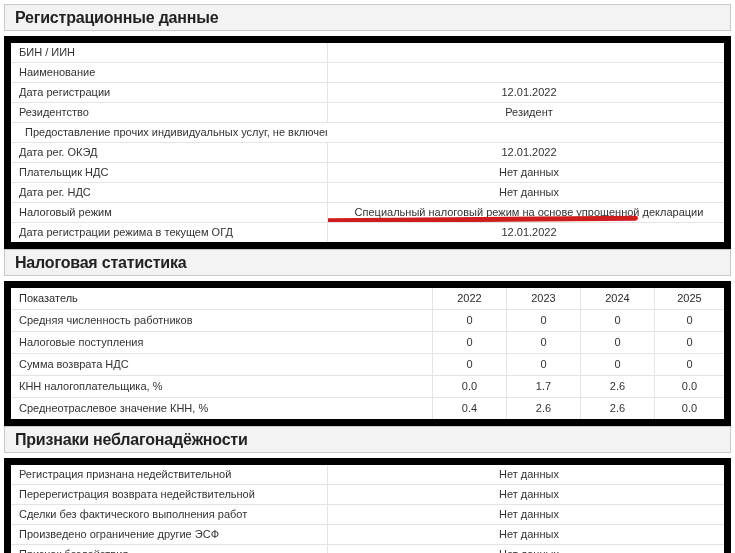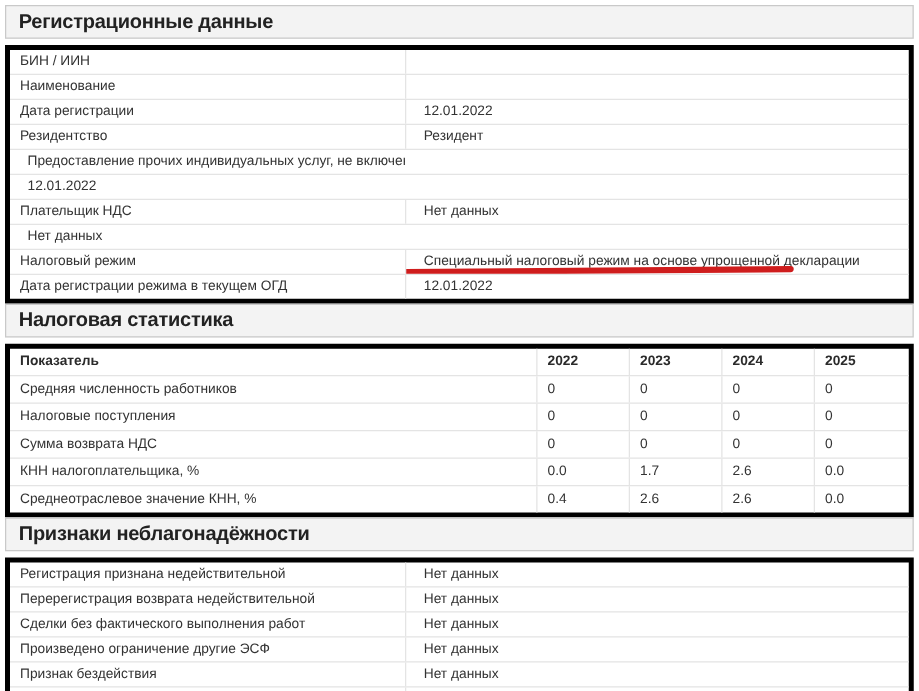--- a/index.html
+++ b/index.html
@@ -24,39 +24,39 @@
   .sec-header h2 {
     margin: 0;
     font-size: 16px;
     line-height: 17px;
     font-weight: bold;
     color: #222222;
     letter-spacing: -0.2px;
   }
 
   .tbl {
-    border: 4px solid #000000;
+    border: 7px solid #000000;
     width: 100%;
     font-size: 11px;
   }
   .row { display: grid; border-bottom: 1px solid #e4e4e4; }
   .row:last-child { border-bottom: none; }
   .two-col .row { grid-template-columns: 316px 1fr; }
   .stats .row { grid-template-columns: 421px 74px 74px 74px 1fr; }
   .cell {
     padding: 3px 8px;
     line-height: 13px;
     overflow: hidden;
     white-space: nowrap;
     position: relative;
   }
   .stats .cell { padding: 4px 8px; }
-  .cell + .cell { border-left: 1px solid #e4e4e4; }
+  .cell + .cell { border-left: 1px solid #e4e4e4; text-align: center; }
   .two-col .cell.value { padding-left: 14px; }
-  .cell.hdr { font-weight: bold; color: #2b2b2b; }
+  .cell.hdr { font-weight: normal; color: #2b2b2b; }
 
   .red-underline {
     position: absolute;
     left: -10px;
     top: 14px;
     width: 320px;
     height: 5px;
     border-radius: 4px 7px 7px 4px;
     transform: rotate(-0.45deg);
     pointer-events: none;
@@ -85,27 +85,29 @@
           <div class="cell value">12.01.2022</div>
         </div>
         <div class="row">
           <div class="cell label">Резидентство</div>
           <div class="cell value">Резидент</div>
         </div>
         <div class="row">
           <div class="cell value">Предоставление прочих индивидуальных услуг, не включенных в другие группировки — 96090</div>
         </div>
         <div class="row">
+          <div class="cell label">Дата рег. ОКЭД</div>
           <div class="cell value">12.01.2022</div>
         </div>
         <div class="row">
           <div class="cell label">Плательщик НДС</div>
           <div class="cell value">Нет данных</div>
         </div>
         <div class="row">
+          <div class="cell label">Дата рег. НДС</div>
           <div class="cell value">Нет данных</div>
         </div>
         <div class="row">
           <div class="cell label">Налоговый режим</div>
           <div class="cell value">Специальный налоговый режим на основе упрощенной декларации<span class="red-underline" style="background: rgb(207, 29, 29);"></span></div>
         </div>
         <div class="row">
           <div class="cell label">Дата регистрации режима в текущем ОГД</div>
           <div class="cell value">12.01.2022</div>
         </div>

